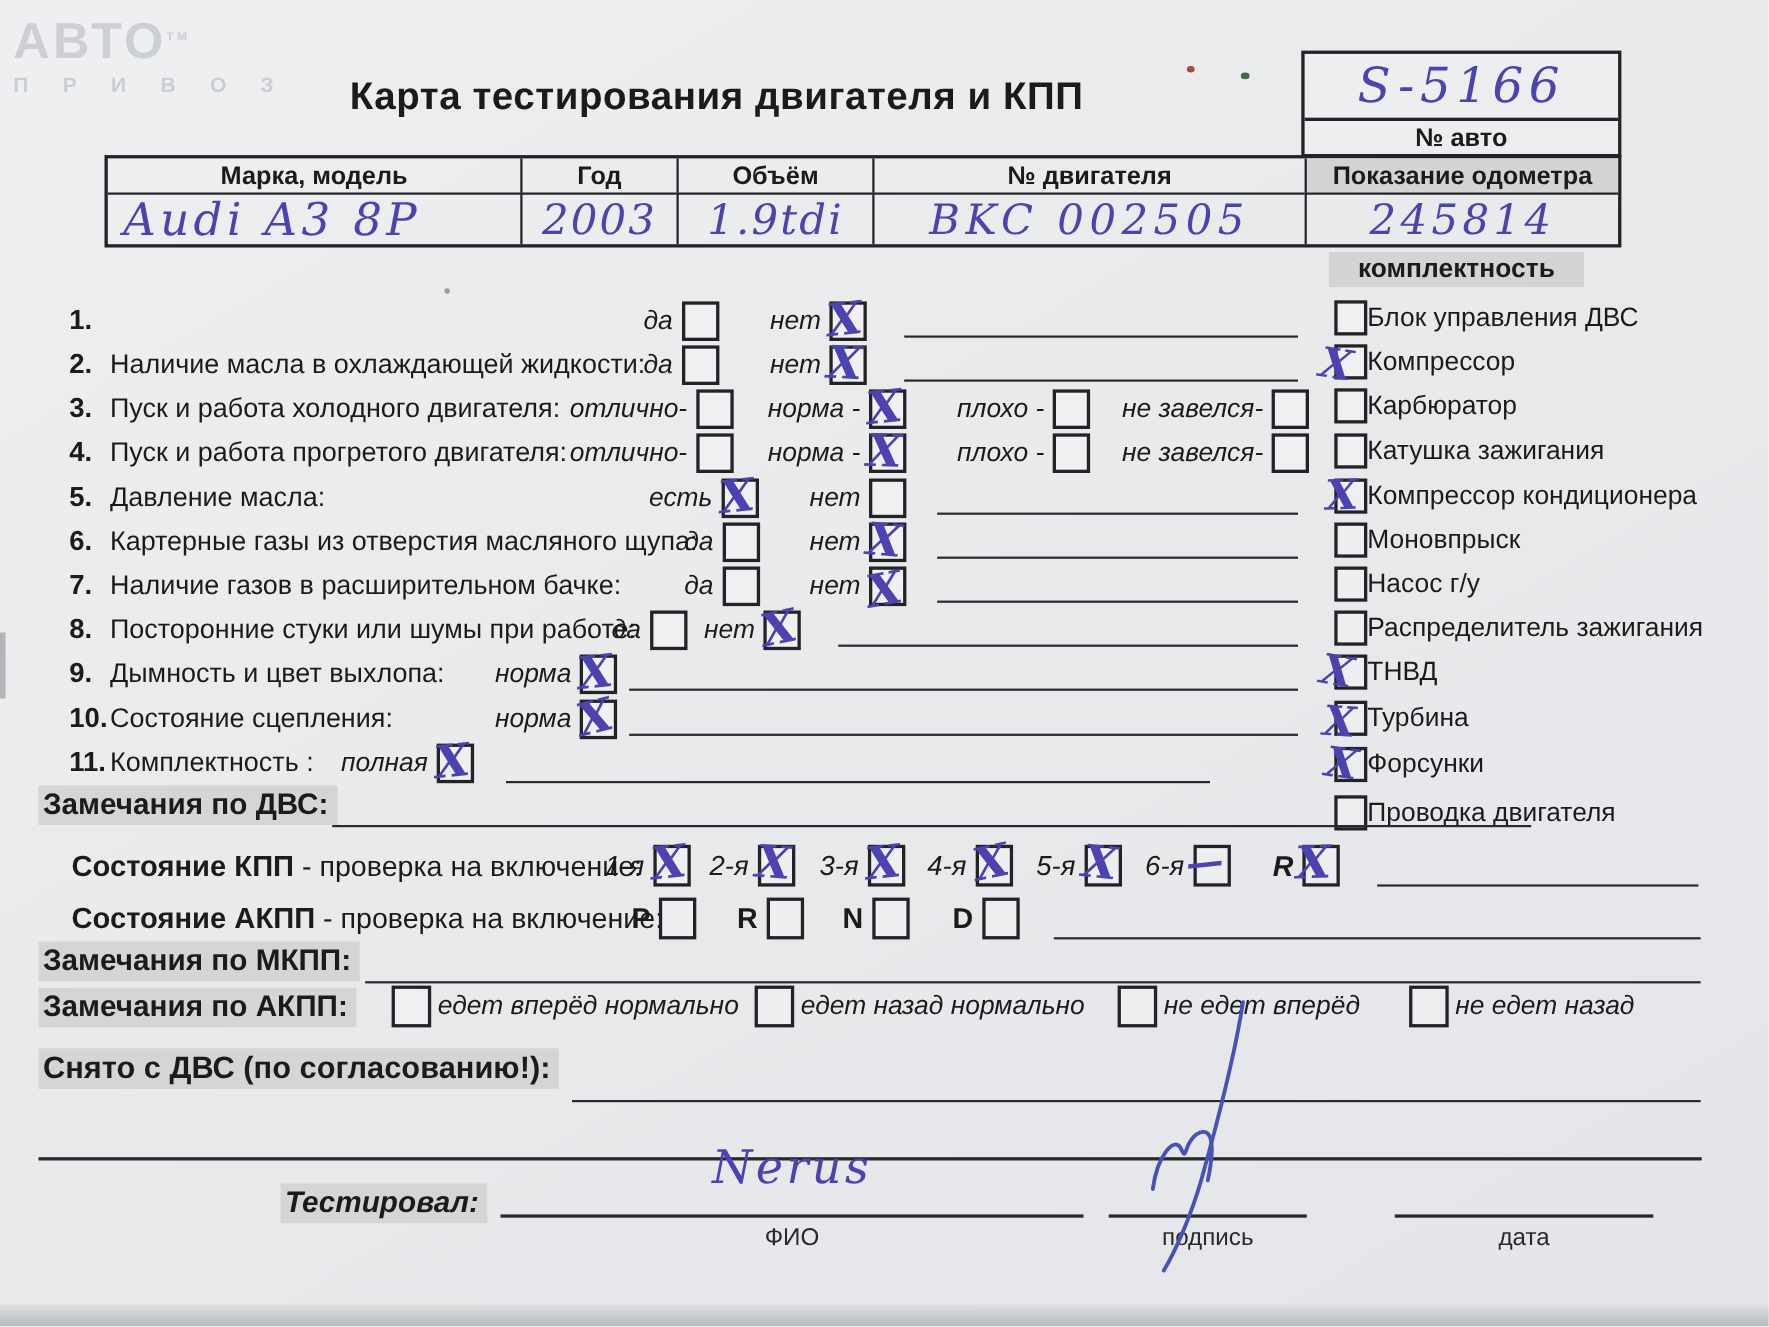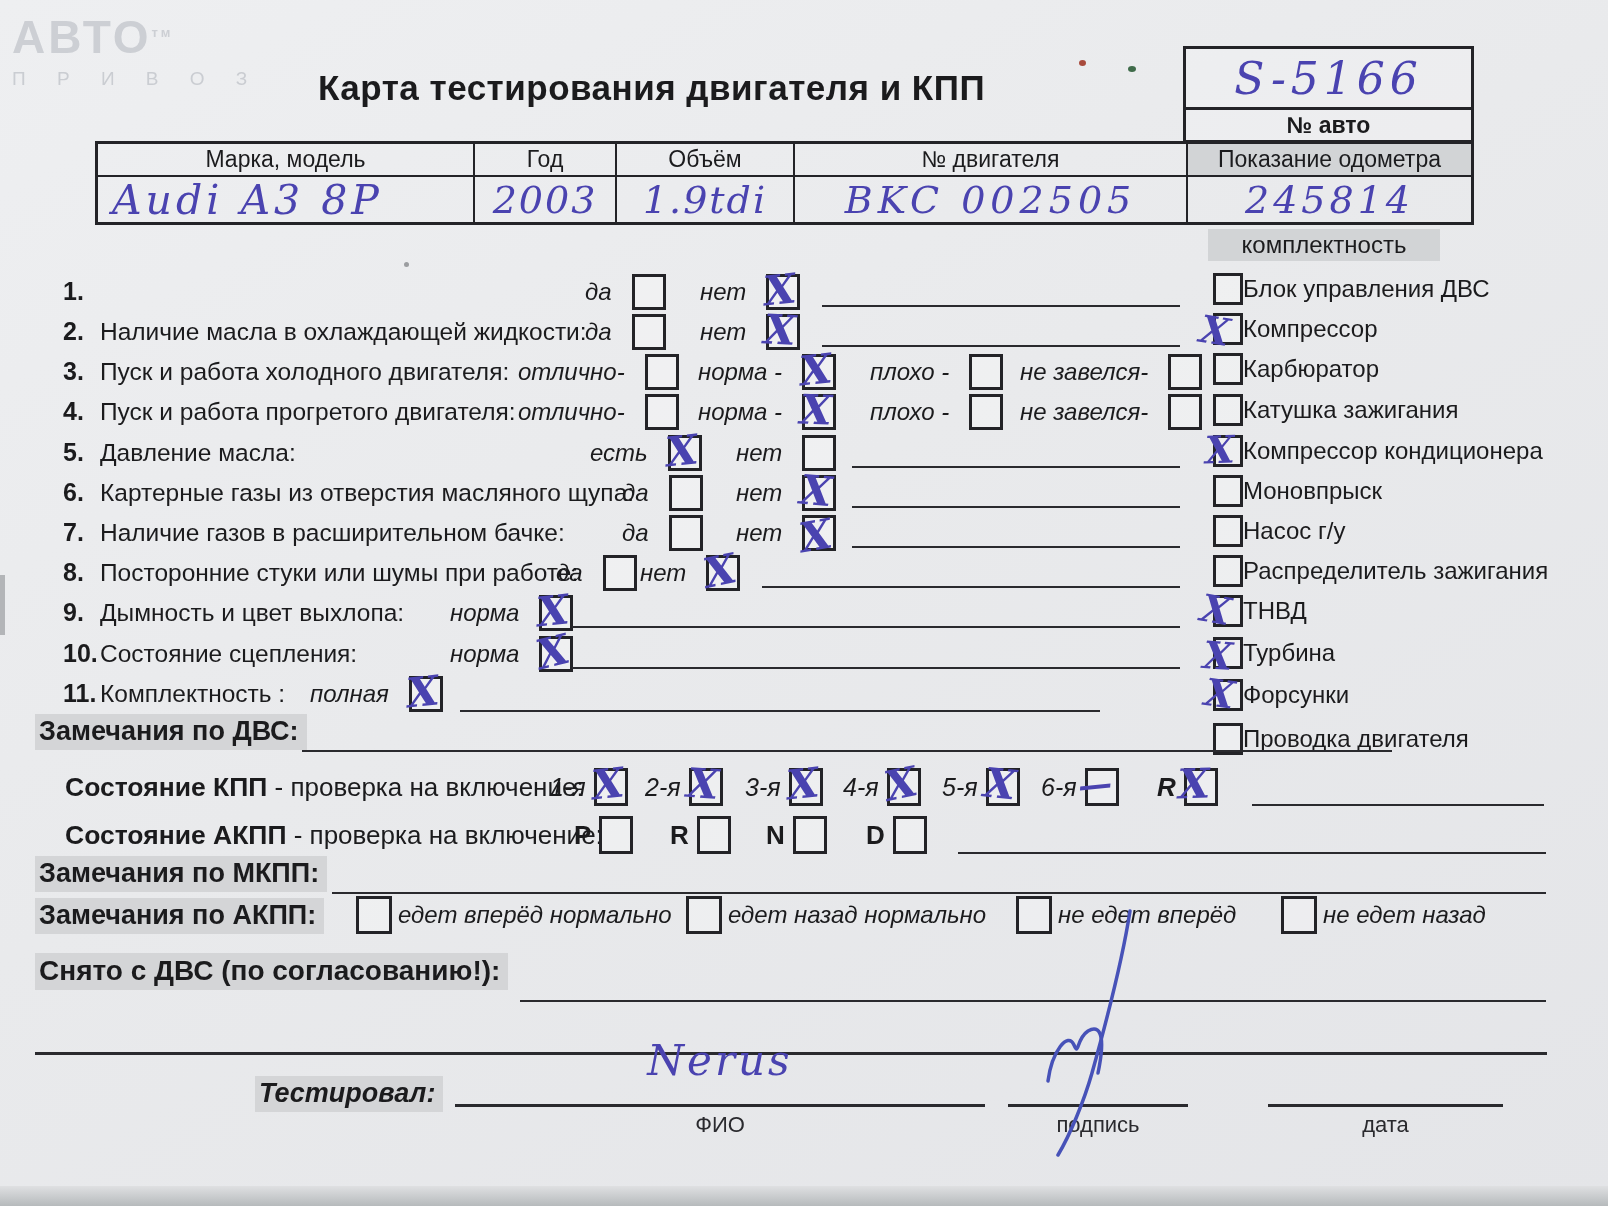--- a/index.html
+++ b/index.html
@@ -4,51 +4,51 @@
 <style>
   html,body{margin:0;padding:0}
   *{box-sizing:border-box}
   .page{position:relative;width:1608px;height:1206px;overflow:hidden;
     background:linear-gradient(150deg,#eeeff1 0%,#e9eaec 45%,#e4e5e8 100%);
     font-family:"Liberation Sans",sans-serif;color:#1b1b1d}
   
   .logo{position:absolute;left:12px;top:14px;opacity:.75}
   .logo-brand{font-weight:800;font-size:46px;letter-spacing:3px;color:#c2c5cb;line-height:1}
   .logo-tm{font-size:13px;color:#c2c5cb;vertical-align:super;font-weight:700}
-  .logo-sub{font-size:19px;letter-spacing:13px;color:#bfc2c8;font-weight:400;margin-top:8px}
+  .logo-sub{font-size:19px;letter-spacing:13px;color:#bfc2c8;font-weight:700;margin-top:8px}
   .title{position:absolute;left:318px;top:68px;font-size:35px;font-weight:700;letter-spacing:.5px;white-space:nowrap}
   
   .hw{font-family:"DejaVu Serif",serif;font-style:italic;color:#4a43b0;white-space:nowrap}
   
   .navto{position:absolute;left:1183px;top:46px;width:291px;border:3px solid #232327;background:rgba(255,255,255,.18)}
   .nv{height:58px;display:flex;align-items:center;justify-content:center;font-size:44px;letter-spacing:5px}
   .nl{height:33px;border-top:3px solid #232327;display:flex;align-items:center;justify-content:center;font-weight:700;font-size:23px}
   
   .itable{position:absolute;left:95px;top:141px;display:grid;grid-template-columns:375px 142px 178px 393px 285px;grid-template-rows:31px 47px;border:3px solid #232327}
-  .th{display:flex;align-items:center;justify-content:center;font-weight:400;font-size:23px;border-left:2px solid #232327}
+  .th{display:flex;align-items:center;justify-content:center;font-weight:700;font-size:23px;border-left:2px solid #232327}
   .th:first-child{border-left:none}
   .tv{display:flex;align-items:center;justify-content:center;border-left:2px solid #232327;border-top:2px solid #232327;font-size:38px;letter-spacing:2px}
   .tv.first{border-left:none;justify-content:flex-start;padding-left:14px;letter-spacing:4px}
   .th.shade{background:#d2d4d6}
   
   .cb{position:relative;flex:none;width:34px;height:36px;border:3px solid #232327;background:rgba(255,255,255,.28)}
   .cb.sm{width:30px;height:32px}
   .cb.tall{height:38px}
   .mk{position:absolute;left:-5px;top:-7px;font-size:41px;line-height:1;color:#4a43b0;
       font-family:"DejaVu Serif",serif;font-style:italic;font-weight:700;transform:rotate(-6deg);pointer-events:none}
   .cb.sm .mk{font-size:38px;left:-11px;top:-7px;transform:rotate(4deg)}
   
   .crow{position:absolute;left:0;width:1608px;height:40px}
   .cnum{position:absolute;left:63px;top:5px;font-weight:700;font-size:25px}
   .clabel{position:absolute;left:100px;top:6px;font-size:24.5px;white-space:nowrap}
-  .opt{position:absolute;top:0;display:flex;align-items:center;gap:20px;height:40px}
+  .opt{position:absolute;top:0;display:flex;align-items:center;gap:8px;height:40px}
   .ol{font-style:italic;font-size:24px;white-space:nowrap}
   .wline{position:absolute;height:0;border-bottom:2.5px solid #2a2a2e}
   
-  .eqhdr{position:absolute;left:1208px;top:229px;width:232px;background:#d2d4d6;text-align:center;font-weight:400;font-size:24px;padding:2px 0}
+  .eqhdr{position:absolute;left:1208px;top:229px;width:232px;background:#d2d4d6;text-align:center;font-weight:700;font-size:24px;padding:2px 0}
   .eq{position:absolute;left:1213px;display:flex;align-items:center;height:34px}
   .eqt{font-size:24px;white-space:nowrap}
   
   .shade-label{background:#d4d5d7;padding:2px 8px 3px 4px;font-weight:700;white-space:nowrap;display:inline-block}
   .grow{position:absolute;left:0;width:1608px;height:44px}
   .stitle{position:absolute;left:65px;top:6px;font-size:26px;white-space:nowrap}
   .stitle b{font-size:26.5px}
   .gear{position:absolute;top:0;display:flex;align-items:center;gap:8px;height:42px}
   .gl{font-style:italic;font-size:25px}
   .gl.b{font-style:italic;font-weight:700;font-size:26px}

